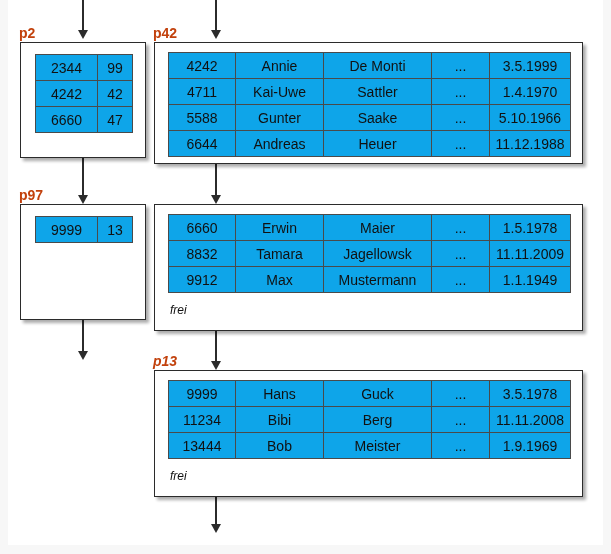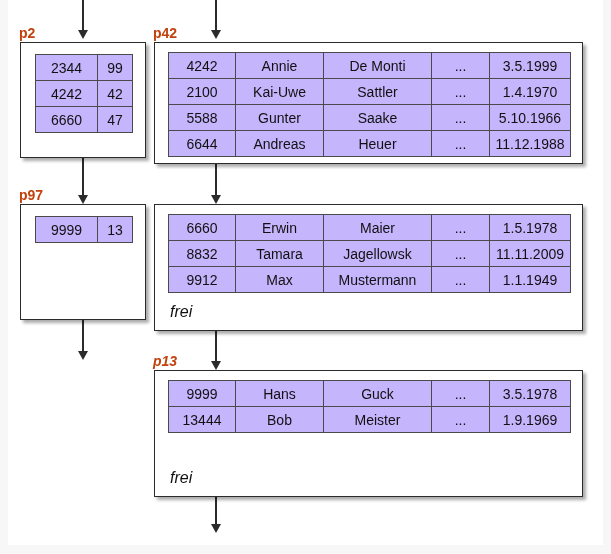--- a/index.html
+++ b/index.html
@@ -35,37 +35,37 @@
     font-weight: bold;
     color: #c2410c;
     letter-spacing: 0px;
     white-space: nowrap;
   }
   
   .ptable {
     position: absolute;
     border-collapse: collapse;
     table-layout: fixed;
-    background: #c4b5fd;
+    background: #0ea5e9;
   }
   .ptable td {
     border: 1.2px solid #4a4a4a;
     height: 25px;
     text-align: center;
     vertical-align: middle;
     font-size: 14px;
     color: #111111;
     padding: 0 2px;
     font-family: "Liberation Sans", sans-serif;
     white-space: nowrap;
     overflow: hidden;
   }
   .frei {
     position: absolute;
-    font-size: 16px;
+    font-size: 12px;
     font-style: italic;
     color: #111111;
   }
   
   .arrow {
     position: absolute;
   }
   .arrow .shaft {
     position: absolute;
     left: 0;
@@ -173,21 +173,21 @@
     </colgroup>
     <tbody>
       <tr>
         <td>4242</td>
         <td>Annie</td>
         <td>De Monti</td>
         <td>...</td>
         <td>3.5.1999</td>
       </tr>
       <tr>
-        <td>2100</td>
+        <td>4711</td>
         <td>Kai-Uwe</td>
         <td>Sattler</td>
         <td>...</td>
         <td>1.4.1970</td>
       </tr>
       <tr>
         <td>5588</td>
         <td>Gunter</td>
         <td>Saake</td>
         <td>...</td>
@@ -251,20 +251,27 @@
     </colgroup>
     <tbody>
       <tr>
         <td>9999</td>
         <td>Hans</td>
         <td>Guck</td>
         <td>...</td>
         <td>3.5.1978</td>
       </tr>
       <tr>
+        <td>11234</td>
+        <td>Bibi</td>
+        <td>Berg</td>
+        <td>...</td>
+        <td>11.11.2008</td>
+      </tr>
+      <tr>
         <td>13444</td>
         <td>Bob</td>
         <td>Meister</td>
         <td>...</td>
         <td>1.9.1969</td>
       </tr>
     </tbody>
   </table>
   <div class="frei" style="left:162px; top:469px;">frei</div>
 

